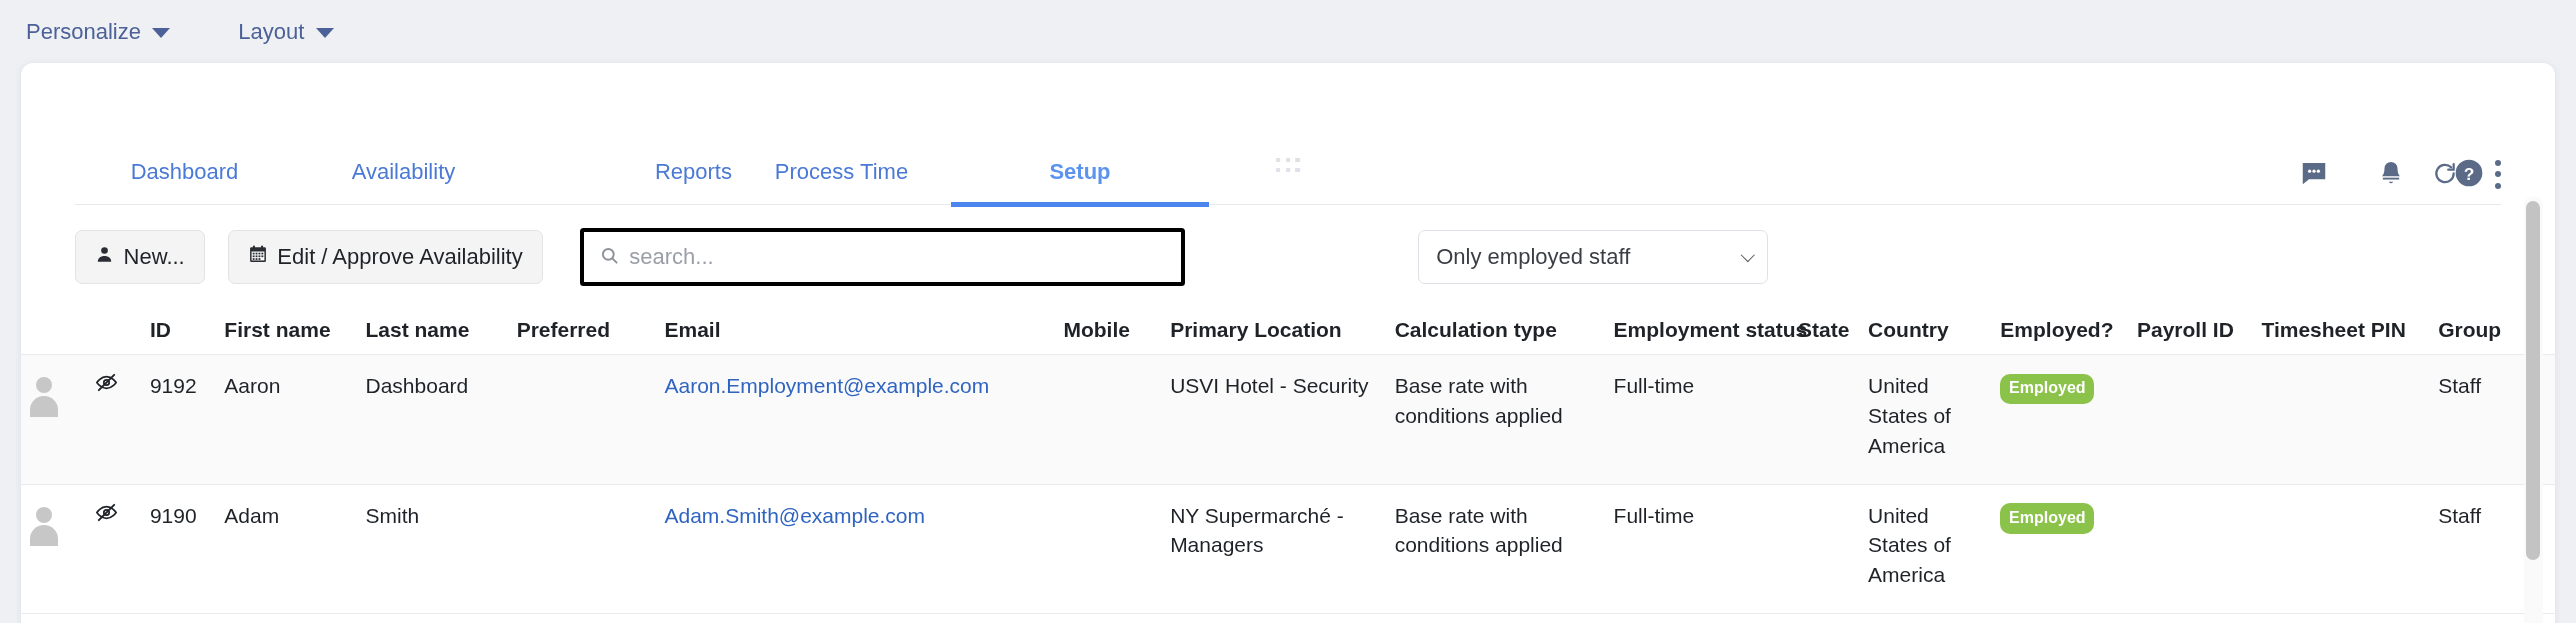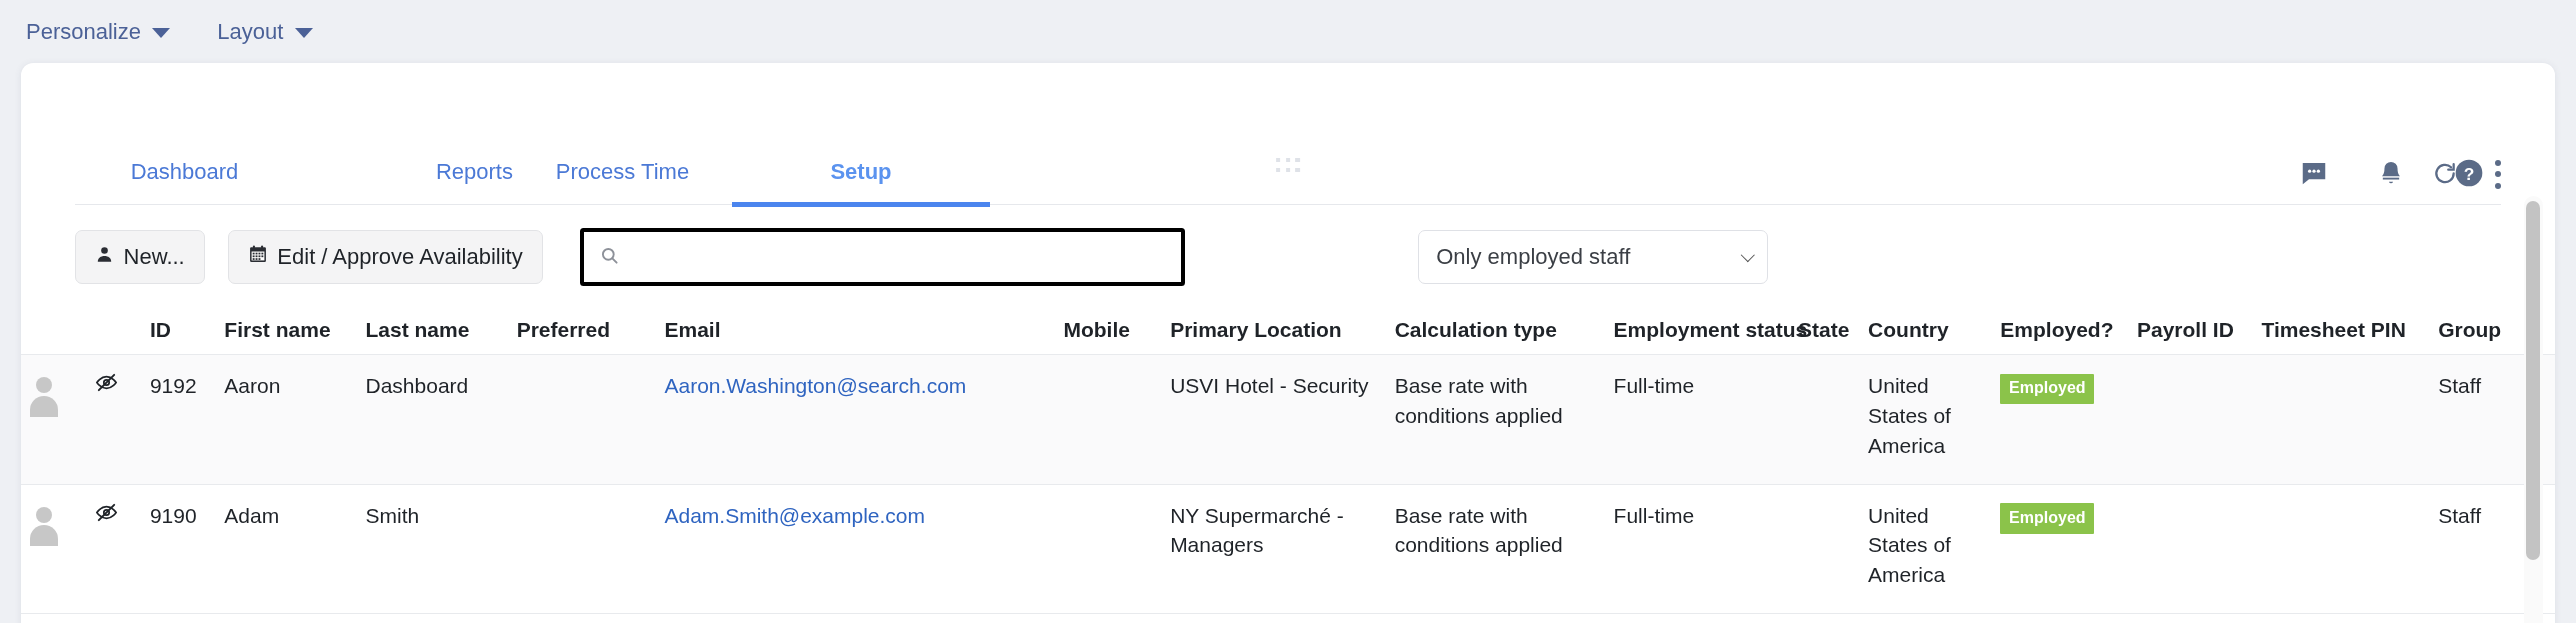--- a/index.html
+++ b/index.html
@@ -17,21 +17,21 @@
     align-items: center;
     justify-content: space-between;
     padding: 0 30px 0 26px;
   }
   .page-title {
     font-size: 32px;
     font-weight: bold;
     color: #58657f;
     letter-spacing: -0.2px;
   }
-  .header-actions { display: flex; align-items: center; gap: 47px; }
+  .header-actions { display: flex; align-items: center; gap: 68px; }
   .header-menu {
     display: flex; align-items: center; gap: 11.4px;
     font-size: 22px; color: #4b6197; cursor: pointer;
   }
   .caret {
     width: 0; height: 0;
     border-left: 9.6px solid transparent;
     border-right: 9.6px solid transparent;
     border-top: 10.5px solid #4b6197;
     margin-top: 3.5px;
@@ -234,21 +234,21 @@
     top: 24.5px; width: 28px; height: 21px;
     border-radius: 14px 14px 0 0; background: #c7c7c7;
   }
   .email-link { color: #2f64c0; text-decoration: none; cursor: pointer; }
   .badge {
     display: inline-block;
     background: #8bc34a;
     color: #fff;
     font-size: 16px;
     font-weight: bold;
-    border-radius: 1px;
+    border-radius: 10px;
     padding: 3.5px 8.8px 4.4px 8.8px;
     white-space: nowrap;
   }
 
   
   .scrollbar {
     position: absolute;
     right: 12.3px; top: 133px;
     width: 19px; height: 438px;
     background: #fafafa;
@@ -297,20 +297,21 @@
     </span>
     <span class="kebab">
       <i></i>
         <i></i>
         <i></i>
     </span>
   </div>
 
   <div class="tabs-row">
     <div class="tab t0">Dashboard</div>
+    <div class="tab t1">Availability</div>
     <div class="tab t3">Reports</div>
     <div class="tab t4">Process Time</div>
     <div class="tab t5 active">Setup</div>
 
     <div class="tab-right-icons">
       <span class="round-icon">
         <svg width="30" height="30" viewBox="0 0 24 24">
           <path d="M3 4h18v13H8l-5 4z" fill="#5b6b87"></path>
           <circle cx="8.5" cy="10.5" r="1.3" fill="#fff"></circle>
           <circle cx="12" cy="10.5" r="1.3" fill="#fff"></circle>
@@ -369,20 +370,21 @@
       <span>Edit / Approve Availability</span>
     </div>
 
     <div class="search-wrap">
       <span>
         <svg width="19" height="19" viewBox="0 0 24 24" fill="none" stroke="#8d9199" stroke-width="2.4">
           <circle cx="10.5" cy="10.5" r="6.8"></circle>
           <line x1="15.6" y1="15.6" x2="21" y2="21" stroke-linecap="round"></line>
         </svg>
       </span>
+      <input type="text" placeholder="search..." style="">
     </div>
 
     <div class="select-wrap">
       <span>Only employed staff</span>
       <span class="chev-sm"></span>
     </div>
   </div>
 
   <div class="table-scroll">
     <table>
@@ -418,21 +420,21 @@
               <path d="M2 12s3.8-6.2 10-6.2S22 12 22 12s-3.8 6.2-10 6.2S2 12 2 12z"></path>
               <circle cx="12" cy="12" r="2.8"></circle>
               <line x1="4" y1="20" x2="20" y2="4" stroke-linecap="round" stroke-width="2"></line>
             </svg>
           </td>
           <td class="c-id">9192</td>
           <td class="c-first">Aaron</td>
           <td class="c-last">Dashboard</td>
           <td class="c-pref"></td>
           <td class="c-email">
-            <a class="email-link" href="#">Aaron.Washington@search.com</a>
+            <a class="email-link" href="#">Aaron.Employment@example.com</a>
           </td>
           <td class="c-mobile"></td>
           <td class="c-loc">USVI Hotel - Security</td>
           <td class="c-calc">Base rate with conditions applied</td>
           <td class="c-emp">Full-time</td>
           <td class="c-state"></td>
           <td class="c-country">United States of America</td>
           <td class="c-employed">
             <span class="badge">Employed</span>
           </td>

